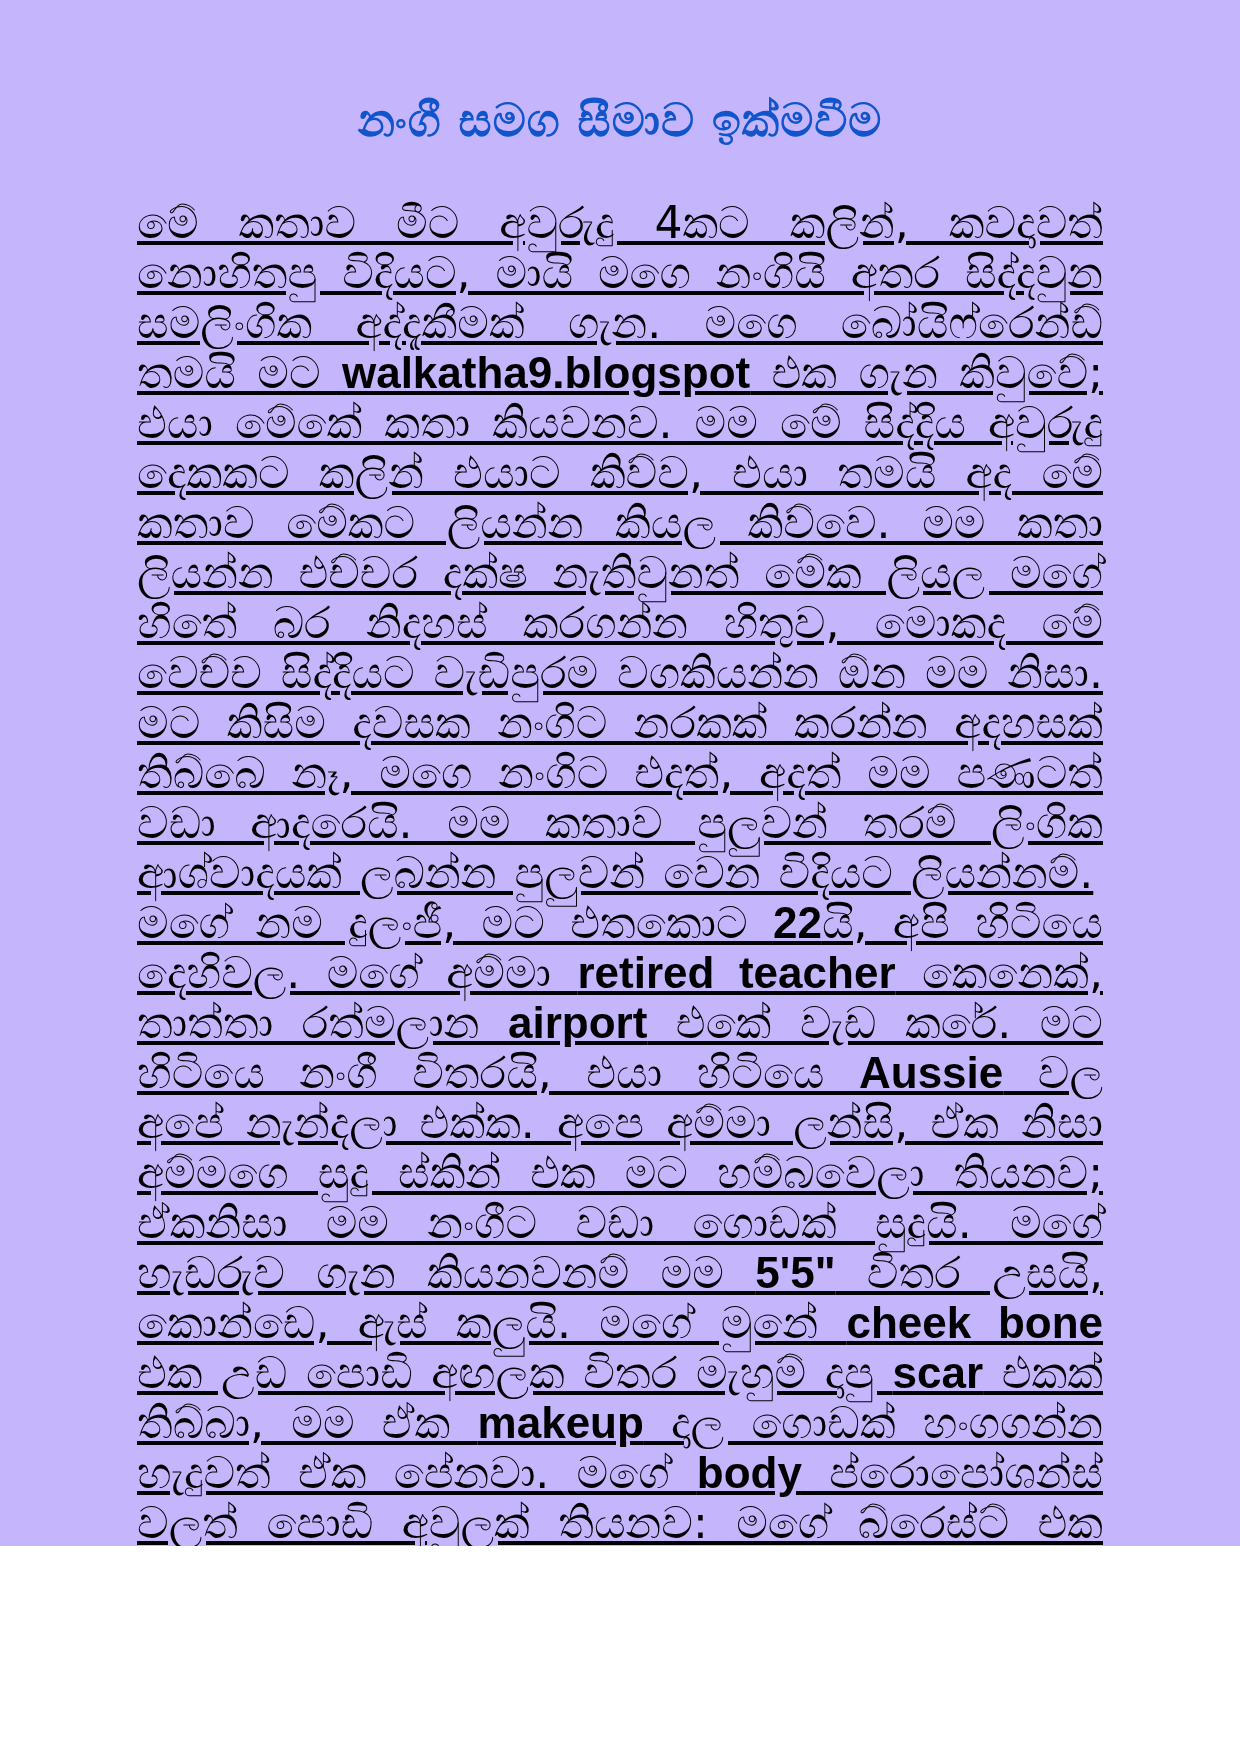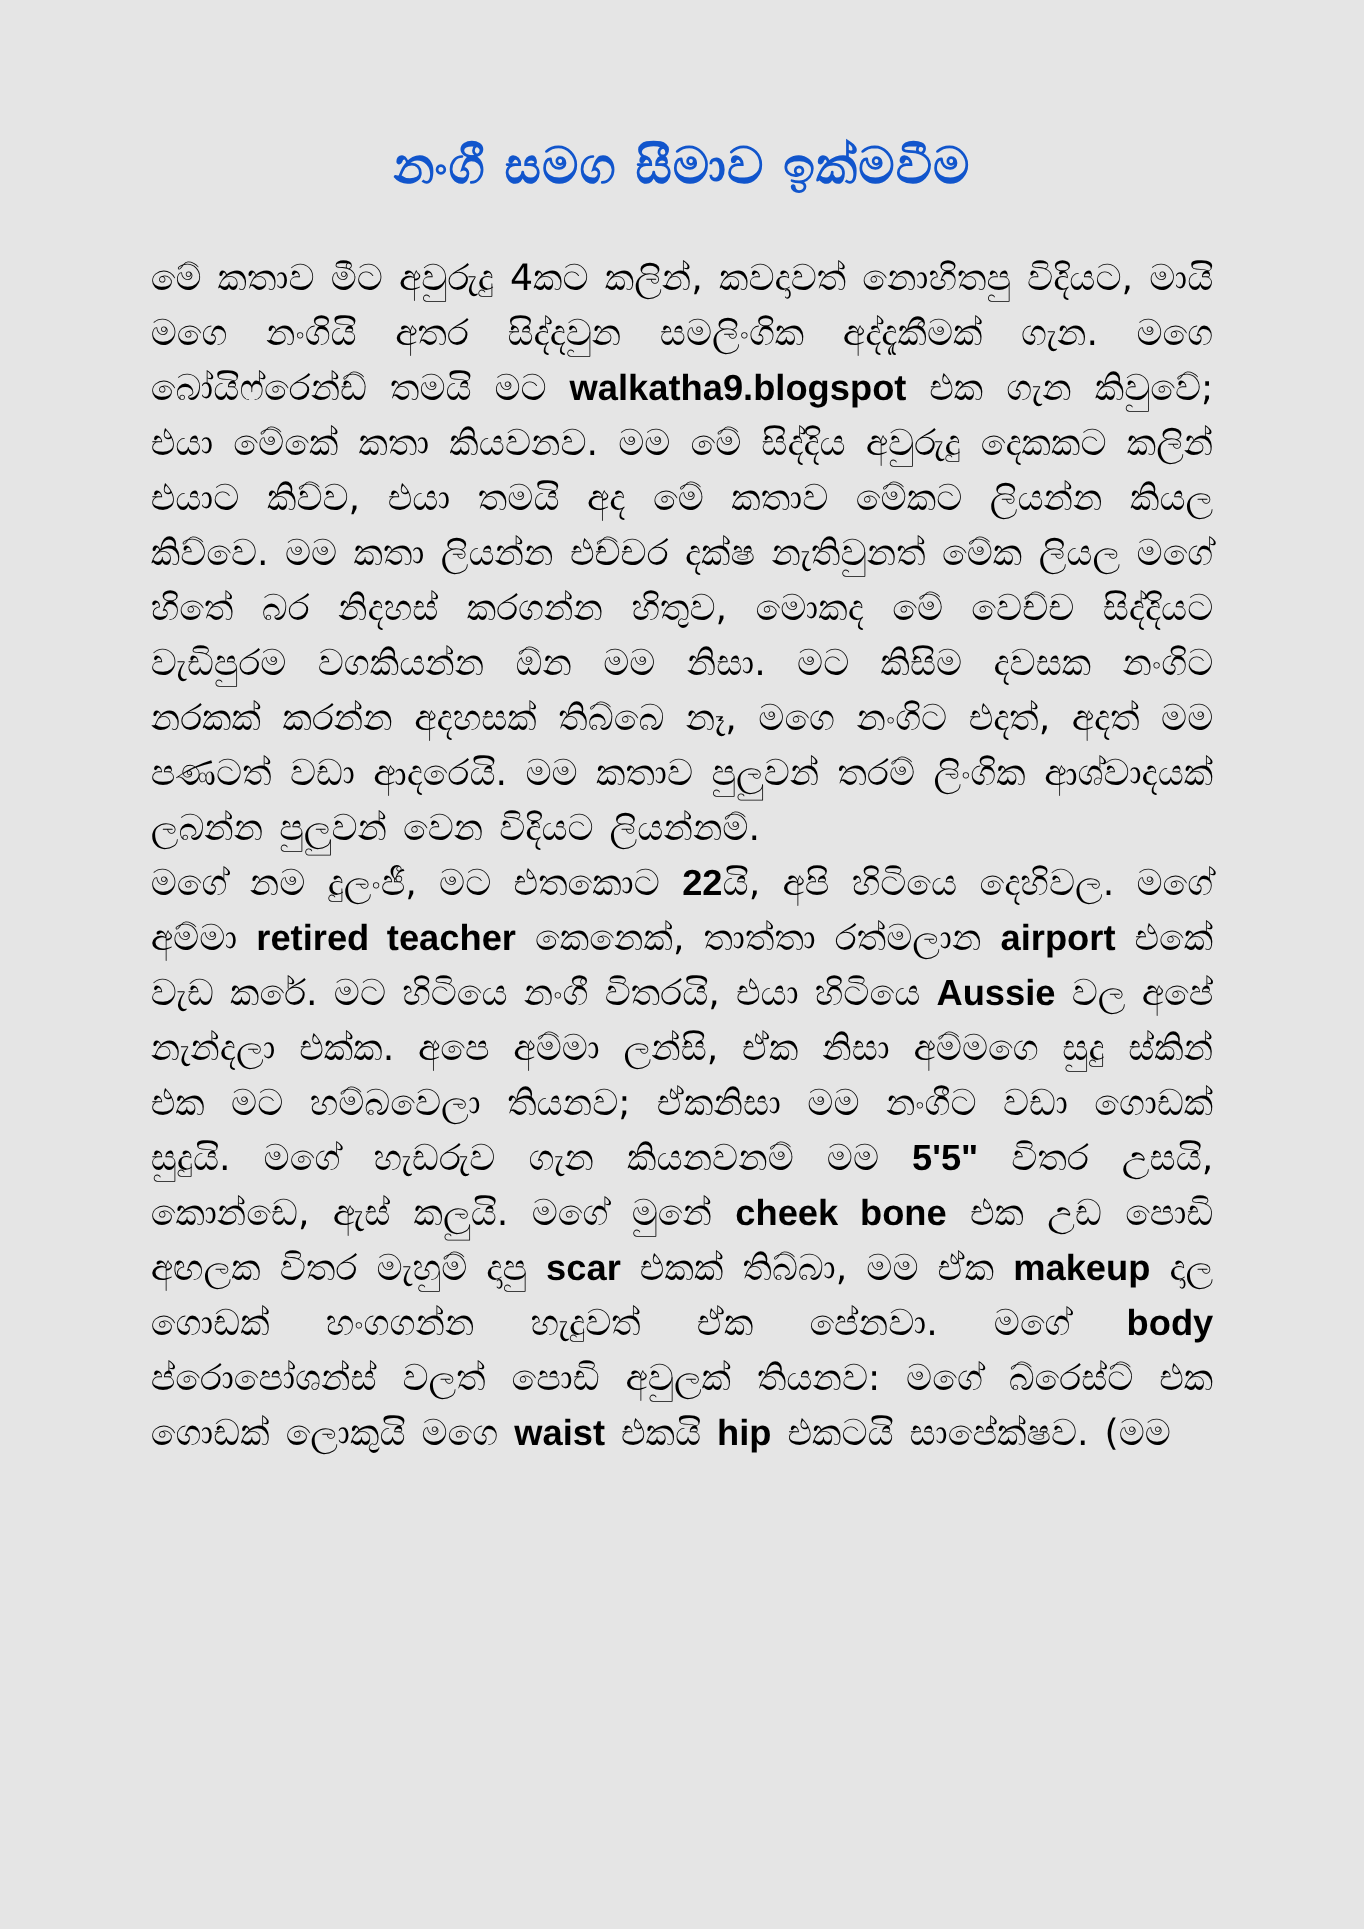--- a/index.html
+++ b/index.html
@@ -3,43 +3,44 @@
 <meta charset="utf-8">
 <style>
   html, body {
     margin: 0;
     padding: 0;
     background: #ffffff;
   }
   .page {
     position: relative;
     width: 1240px;
-    height: 1754px;
+    height: 1546px;
     margin: 0 auto;
-    background: #e5e5e5;
+    background: #c4b5fd;
     box-sizing: border-box;
-    padding: 118px 137px 0 137px;
+    padding: 88px 137px 0 137px;
     font-family: "DejaVu Sans", sans-serif;
     overflow: hidden;
   }
   .doc-title {
     margin: 0 0 46px 0;
     text-align: center;
     font-size: 46px;
     line-height: 1.4;
     font-weight: 700;
     letter-spacing: 1px;
   }
   .paragraph {
     margin: 0;
     color: #000000;
-    font-size: 33px;
+    font-size: 44px;
     line-height: 50px;
     text-align: justify;
     word-spacing: 4px;
+    text-decoration: underline;
   }
   .paragraph + .paragraph {
   }
   .run {
     font-weight: 400;
   }
   .run.bold {
     font-weight: 700;
     font-family: "Liberation Sans", sans-serif;
     letter-spacing: 0;

